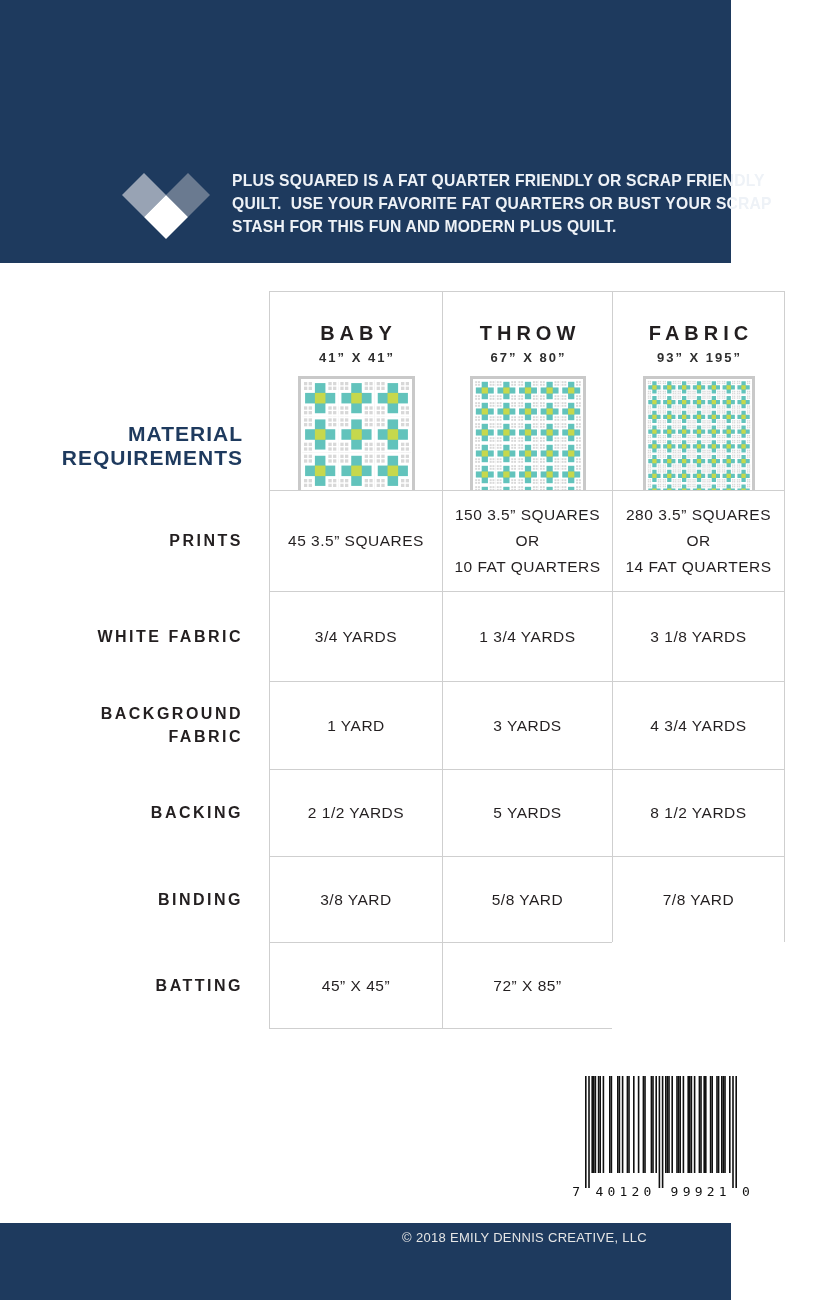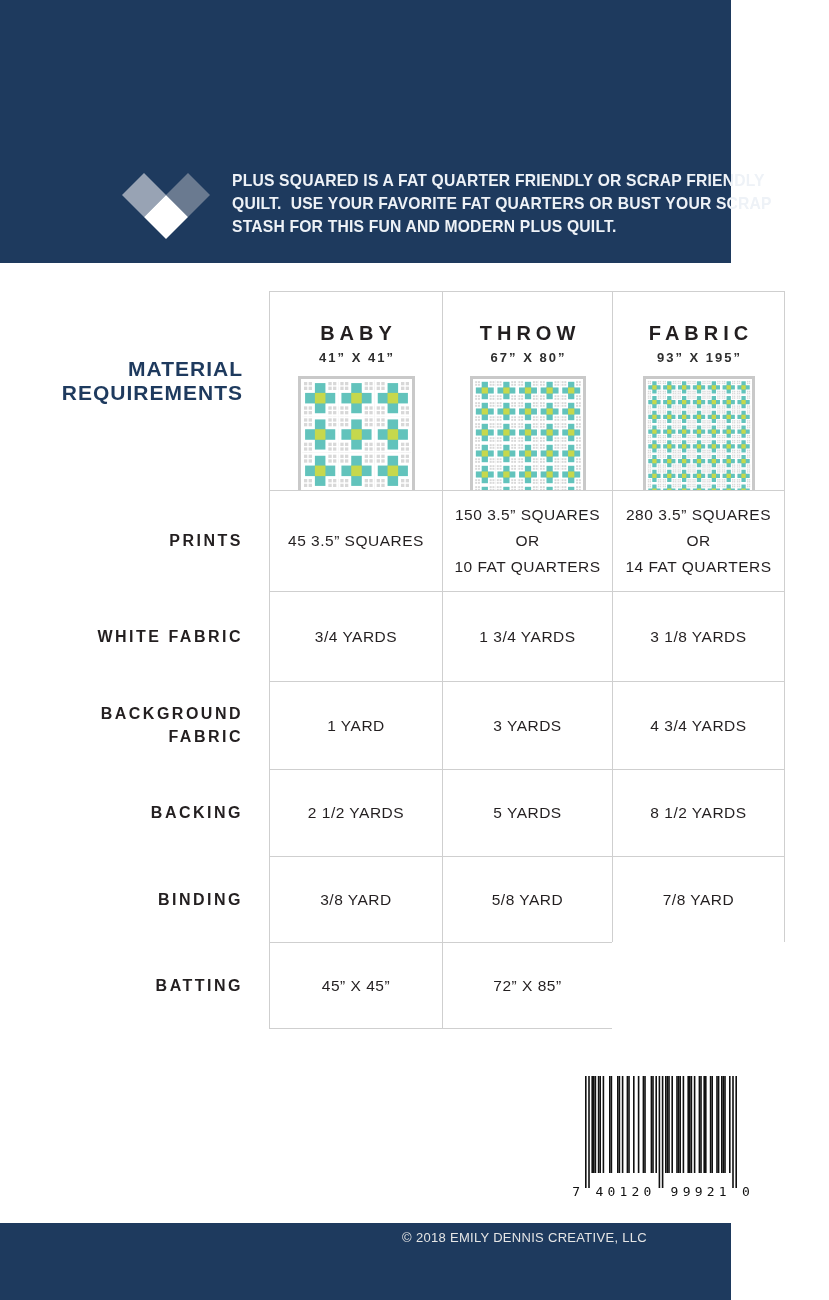--- a/index.html
+++ b/index.html
@@ -28,21 +28,21 @@
     display:grid;
     grid-template-columns:269px 173px 170px 173px;
     grid-template-rows:199px 101px 90px 88px 87px 86px 87px;
     color:var(--ink,#231f20);
   }
   #req-table > div{box-sizing:border-box;}
   .dcell{border-left:1px solid var(--tb,#cfcfcf);border-top:1px solid var(--tb,#cfcfcf);background:#fff;}
   .dcell.last-col{border-right:1px solid var(--tb,#cfcfcf);}
   .dcell.last-row{border-bottom:1px solid var(--tb,#cfcfcf);}
   .lcell{display:flex;align-items:center;justify-content:flex-end;text-align:right;padding-right:26px;}
-  .side-cell{align-items:center;padding-bottom:20px;padding-left:20px;}
+  .side-cell{align-items:flex-end;padding-bottom:20px;padding-left:20px;}
   .side-title{
     color:var(--navy,#1e3a5e);font-weight:bold;font-size:21px;
     line-height:24px;letter-spacing:1px;white-space:pre-line;
   }
   .row-label{
     font-weight:bold;font-size:16px;letter-spacing:2.5px;
     line-height:23px;white-space:pre-line;
   }
   .head-cell{display:flex;flex-direction:column;align-items:center;padding-top:30px;}
   .col-name{font-weight:bold;font-size:20px;letter-spacing:5px;margin-right:-5px;}

